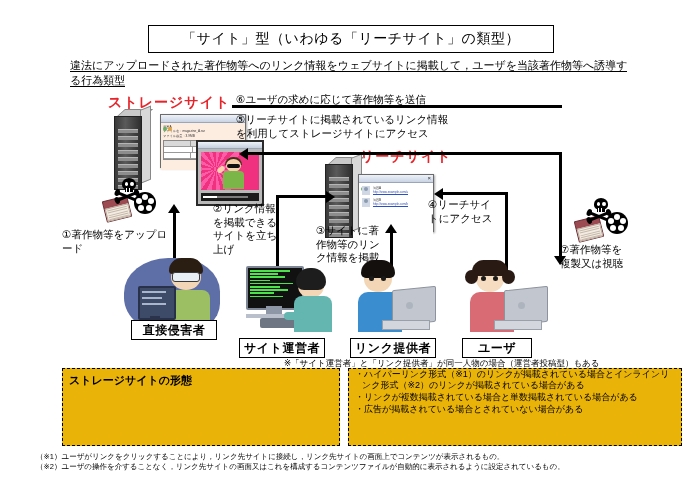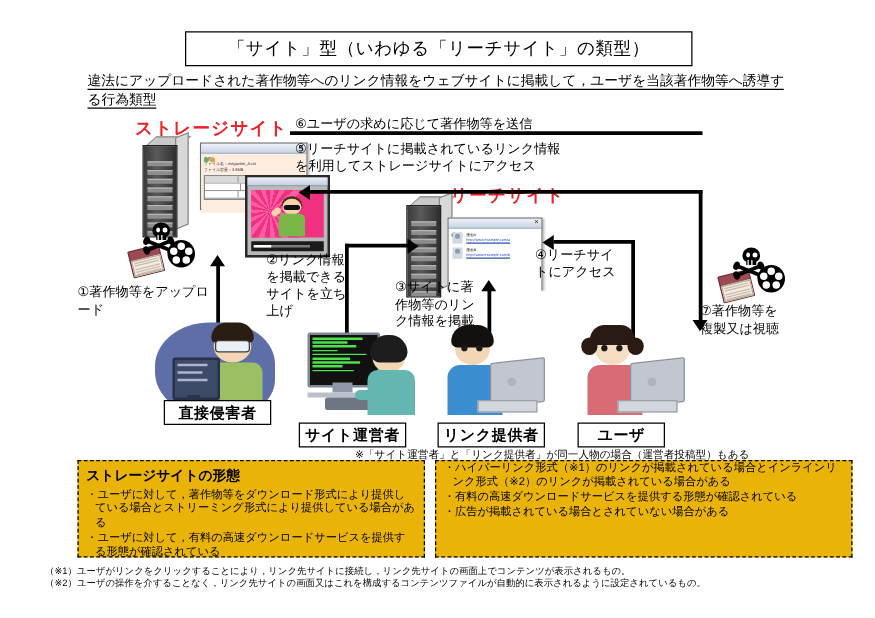--- a/index.html
+++ b/index.html
@@ -455,30 +455,26 @@
 
 <div class="abs role" id="role-1">直接侵害者</div>
 <div class="abs role" id="role-2">サイト運営者</div>
 <div class="abs role" id="role-3">リンク提供者</div>
 <div class="abs role" id="role-4">ユーザ</div>
 
 <div class="abs" id="same-person-note">※「サイト運営者」と「リンク提供者」が同一人物の場合（運営者投稿型）もある</div>
 
 <div class="abs dbox" id="box-storage">
   <h4>ストレージサイトの形態</h4>
-  <ul>
-    <li>・ユーザに対して，著作物等をダウンロード形式により提供している場合とストリーミング形式により提供している場合がある</li>
-    <li>・ユーザに対して，有料の高速ダウンロードサービスを提供する形態が確認されている</li>
-  </ul>
 </div>
 
 <div class="abs dbox" id="box-reach">
   <ul>
     <li>・ハイパーリンク形式（※1）のリンクが掲載されている場合とインラインリンク形式（※2）のリンクが掲載されている場合がある</li>
-    <li>・有料の高速ダウンロードサービスを提供する形態が確認されている</li>
+    <li>・リンクが複数掲載されている場合と単数掲載されている場合がある</li>
     <li>・広告が掲載されている場合とされていない場合がある</li>
   </ul>
 </div>
 
 <div class="abs" id="footnotes">
   <div>（※1）ユーザがリンクをクリックすることにより，リンク先サイトに接続し，リンク先サイトの画面上でコンテンツが表示されるもの。</div>
   <div>（※2）ユーザの操作を介することなく，リンク先サイトの画面又はこれを構成するコンテンツファイルが自動的に表示されるように設定されているもの。</div>
 </div>
 
 </body></html>

